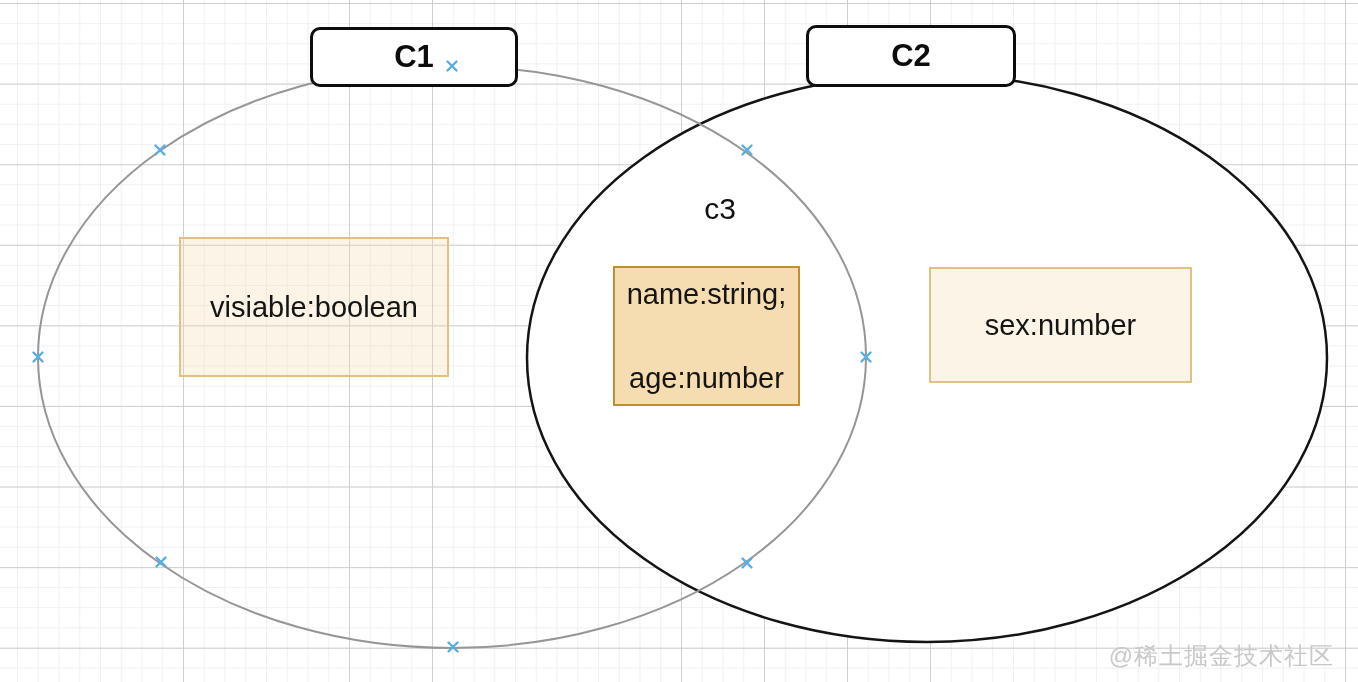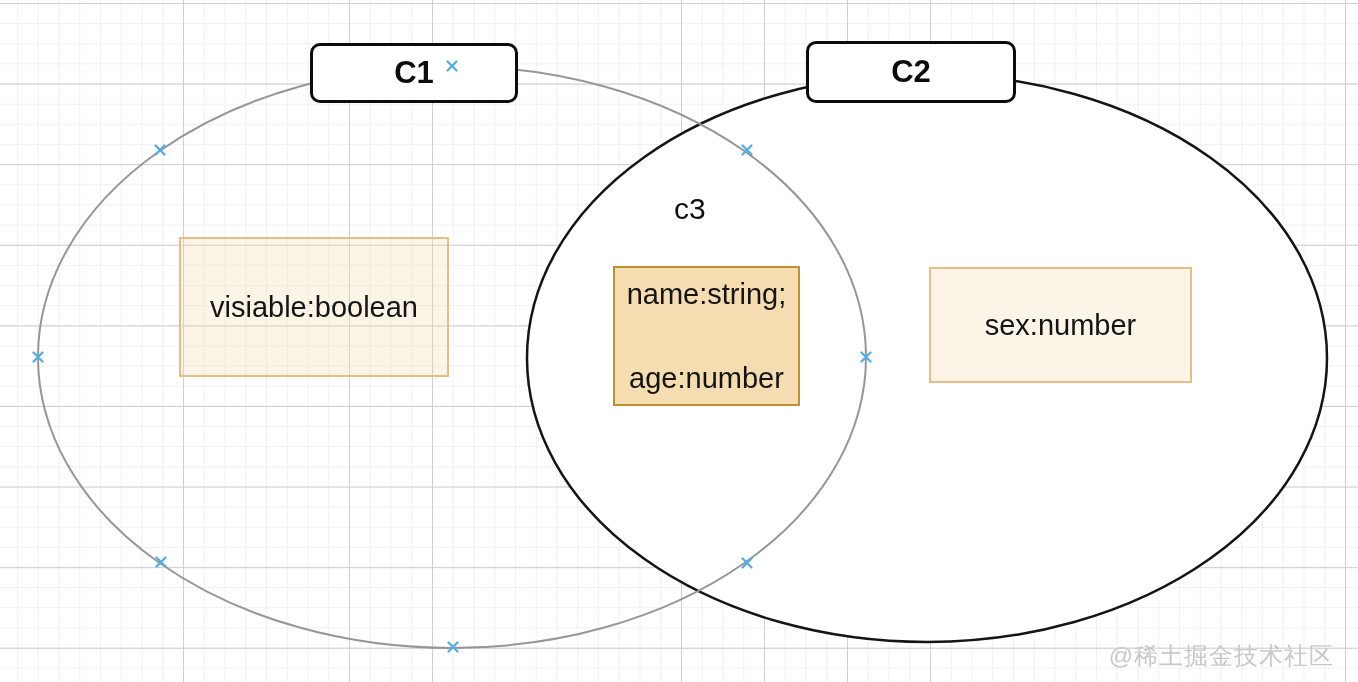--- a/index.html
+++ b/index.html
@@ -48,30 +48,29 @@
     display: flex;
     align-items: center;
     justify-content: center;
     background: #ffffff;
     border: 3px solid #0c0c0c;
     border-radius: 10px;
     font-weight: bold;
     font-size: 31px;
     color: #0c0c0c;
     box-sizing: border-box;
-    margin-top: 16px;
   }
 
   .c3-label {
     position: absolute;
-    left: 674px;
+    left: 654px;
     top: 192px;
     width: 82px;
     height: 38px;
-    text-align: left;
+    text-align: right;
     font-size: 30px;
     color: #111111;
   }
 
   .marker {
     position: absolute;
     width: 14px;
     height: 14px;
     margin-left: -7px;
     margin-top: -7px;

